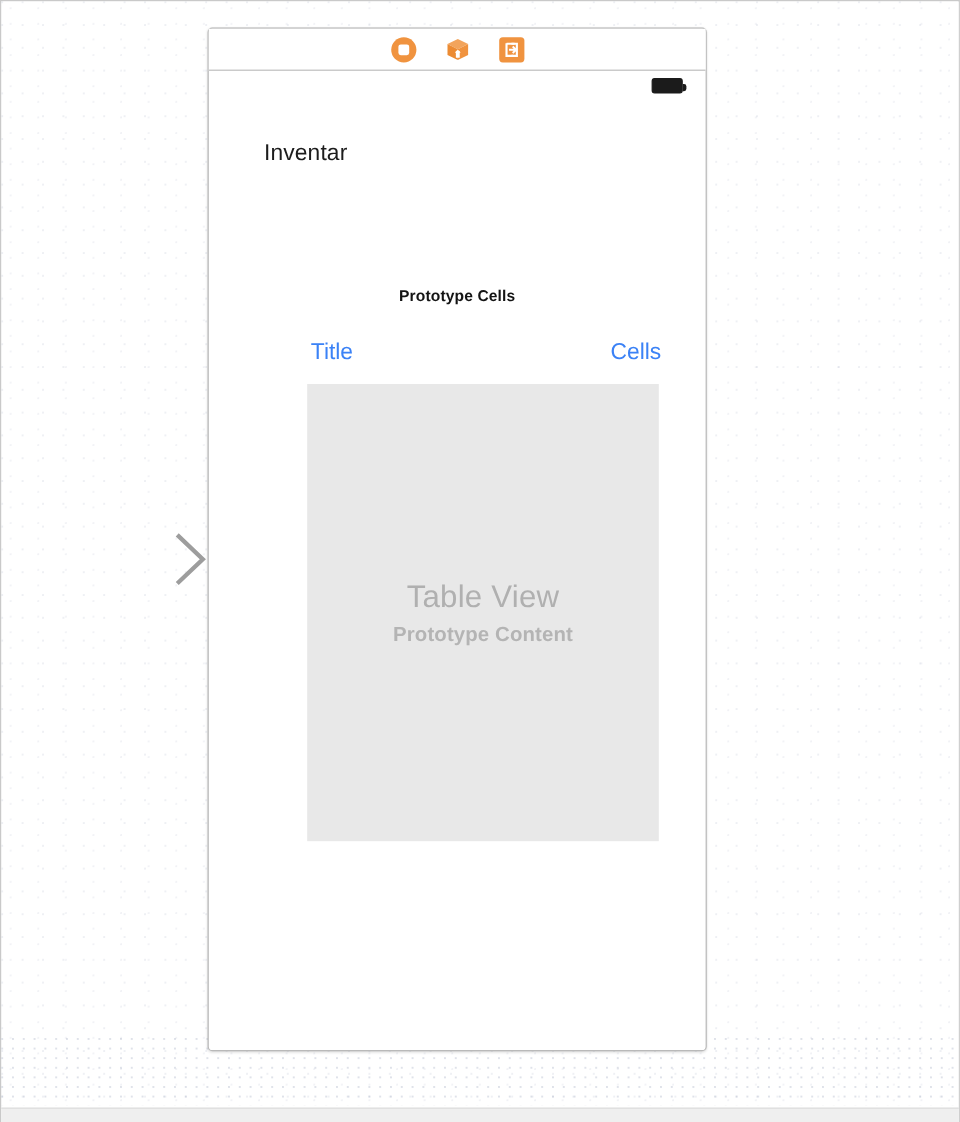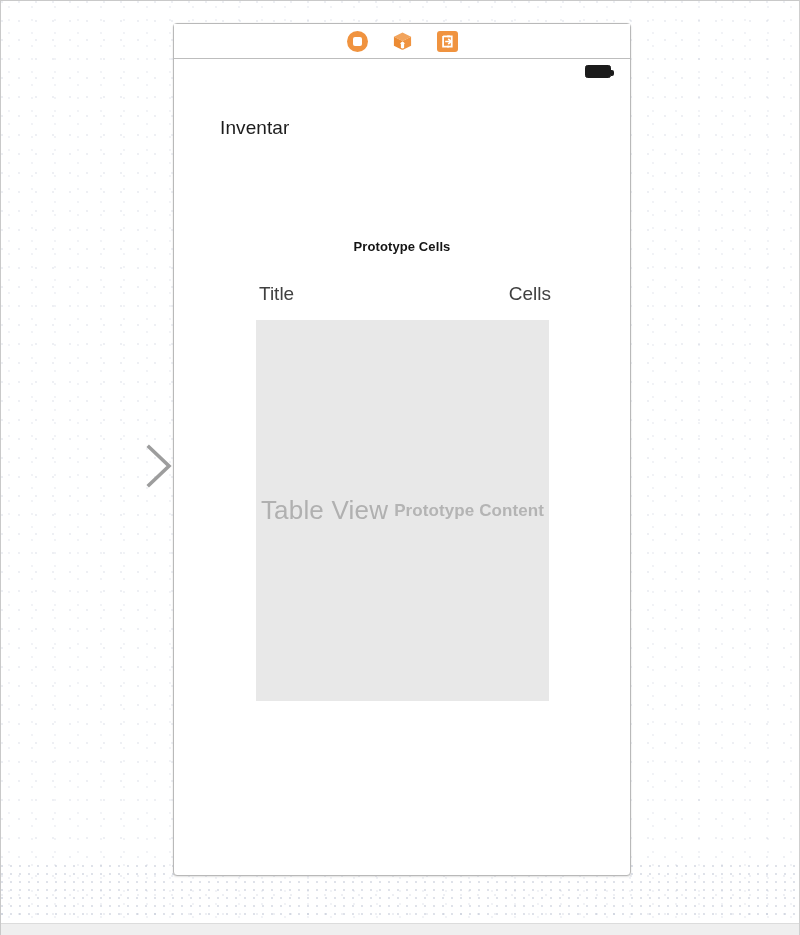--- a/index.html
+++ b/index.html
@@ -55,21 +55,21 @@
     position:absolute;
     left:44px; top:440px;
     width:132px; height:50px;
     pointer-events:none;
   }
 
   
   #scene {
     position:absolute;
     left:172px; top:22px;
-    width:458px; height:853px;
+    width:416px; height:853px;
     background:#ffffff;
     border:1px solid #b9b9b9;
     border-radius:4px;
     box-shadow:0 1px 2px rgba(0,0,0,.10), 0 0 0 0.5px rgba(0,0,0,.03);
   }
 
   
   #scene-dock {
     position:relative;
     height:35px;
@@ -145,31 +145,31 @@
     letter-spacing:.1px;
   }
 
   #column-headers {
     position:absolute;
     left:85px; top:259px;
     width:292px;
     display:flex;
     justify-content:space-between;
     font-size:19px;
-    color:#404040;
+    color:#3b82f6;
   }
 
   
   #table-view {
     position:absolute;
     left:82px; top:296px;
     width:293px; height:381px;
     background:#e8e8e8;
     display:flex;
-    flex-direction:row;
+    flex-direction:column;
     align-items:center;
     justify-content:center;
     gap:6px;
   }
   #table-view-title {
     font-size:26px;
     color:#b0b0b0;
     letter-spacing:.2px;
   }
   #table-view-subtitle {

